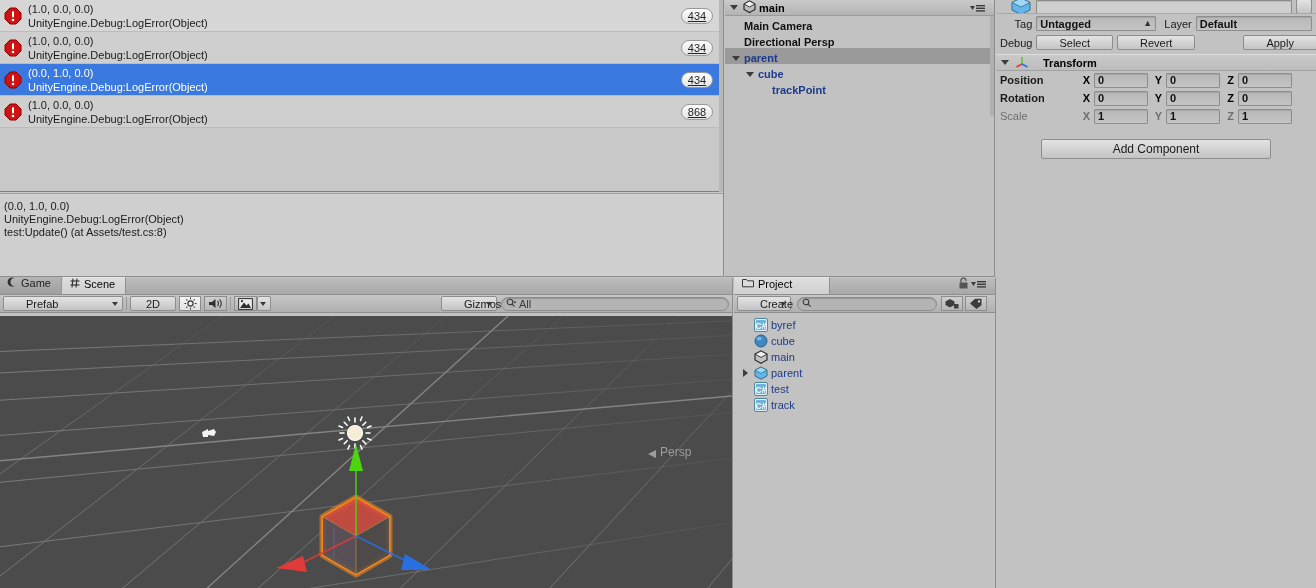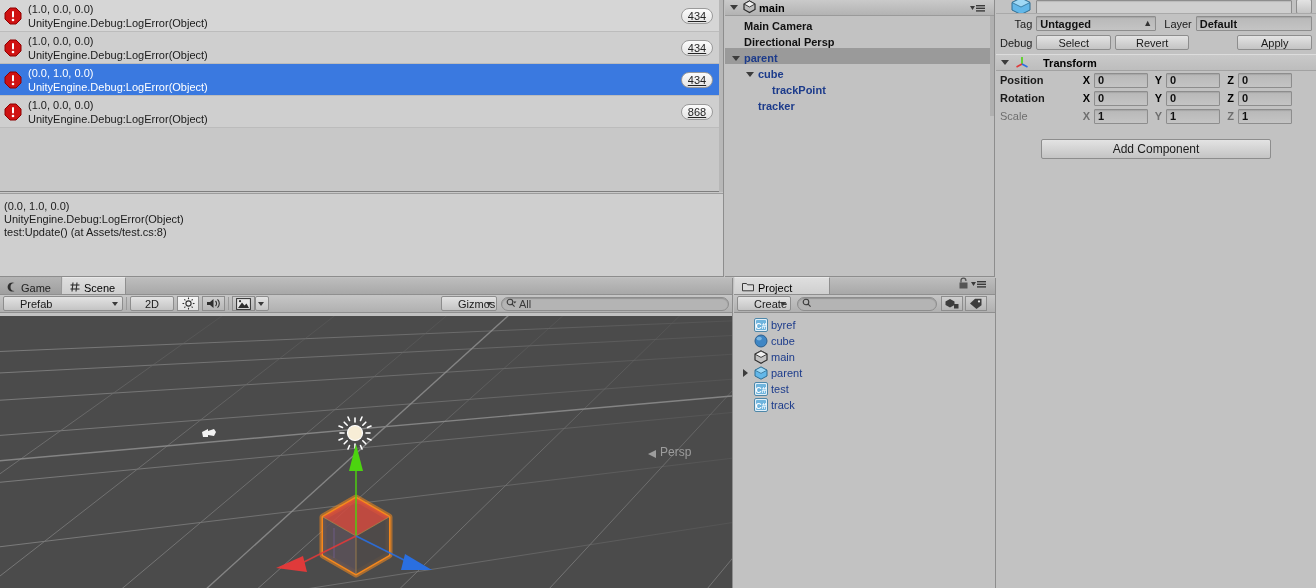--- a/index.html
+++ b/index.html
@@ -15,21 +15,21 @@
   .app { position: relative; width: 1316px; height: 588px; }
 
   
   .panel { position: absolute; background: #c2c2c2; }
   .tabbar {
     height: 17px; background: linear-gradient(#bdbdbd,#a8a8a8);
     border-bottom: 1px solid #8f8f8f; display: flex; align-items: flex-end;
     position: relative;
   }
   .tab {
-    height: 17px; padding: 0 10px 0 7px; display: flex; align-items: flex-end;
+    height: 17px; padding: 0 10px 0 7px; display: flex; align-items: flex-start;
     gap: 4px; font-size: 11px; color: #222;
     border-right: 1px solid #9a9a9a;
     background: linear-gradient(#b4b4b4,#9f9f9f);
   }
   .tab.active {
     background: linear-gradient(#dedede,#cfcfcf);
     border-top: 1px solid #e8e8e8;
     border-left: 1px solid #d2d2d2;
     border-right: 1px solid #8f8f8f;
     color: #000;
@@ -38,21 +38,21 @@
 
   .toolstrip {
     height: 18px; background: linear-gradient(#c6c6c6,#b0b0b0);
     border-bottom: 1px solid #8f8f8f;
     display: flex; align-items: center; gap: 0px; padding: 0 3px;
   }
   .btn {
     height: 15px; background: linear-gradient(#e3e3e3,#c4c4c4);
     border: 1px solid #8d8d8d; border-radius: 2px;
     display: inline-flex; align-items: center; justify-content: center;
-    padding: 0 16px; font-size: 11px; color: #1a1a1a; white-space: nowrap;
+    padding: 0 22px; font-size: 11px; color: #1a1a1a; white-space: nowrap;
   }
   .dropdown { position: relative; padding-right: 14px; }
   .caret {
     position: absolute; right: 4px; top: 50%; margin-top: -2px;
     width: 0; height: 0; border-left: 3px solid transparent;
     border-right: 3px solid transparent; border-top: 4px solid #3a3a3a;
   }
   .searchfield {
     height: 14px; border-radius: 7px; background: #b4b4b4;
     border: 1px solid #8d8d8d; display: flex; align-items: center;
@@ -276,25 +276,20 @@
         <div class="h-row">
           <span style="display:inline-block;width:20px"></span>
           <span class="foldout open"></span>
           <span style="margin-left:2px">cube</span>
         </div>
         <div class="h-row">
           <span style="display:inline-block;width:34px"></span>
           <span class="foldout"></span>
           <span style="margin-left:2px">trackPoint</span>
         </div>
-        <div class="h-row">
-          <span style="display:inline-block;width:20px"></span>
-          <span class="foldout"></span>
-          <span style="margin-left:2px">tracker</span>
-        </div>
       </div>
     <div id="h-scroll"></div>
   </div>
 
   <div class="panel" id="inspector">
     <div class="insp-head" style="height:14px;">
       <span style="margin-left:10px;">
         <svg width="22" height="18" viewBox="0 0 22 18">
           <polygon points="11,1 20,5.5 20,13 11,17.5 2,13 2,5.5" fill="#63b7e8" stroke="#2e6d92" stroke-width="1"></polygon>
           <polygon points="11,1 20,5.5 11,10 2,5.5" fill="#9fd8f5" stroke="#2e6d92" stroke-width="0.8"></polygon>

